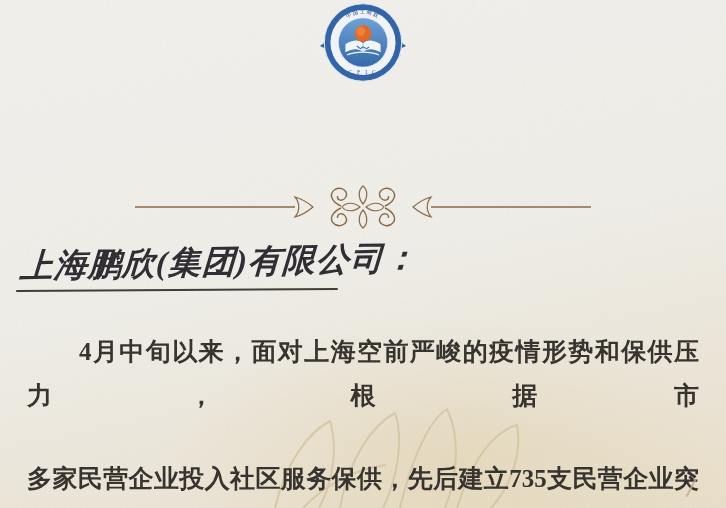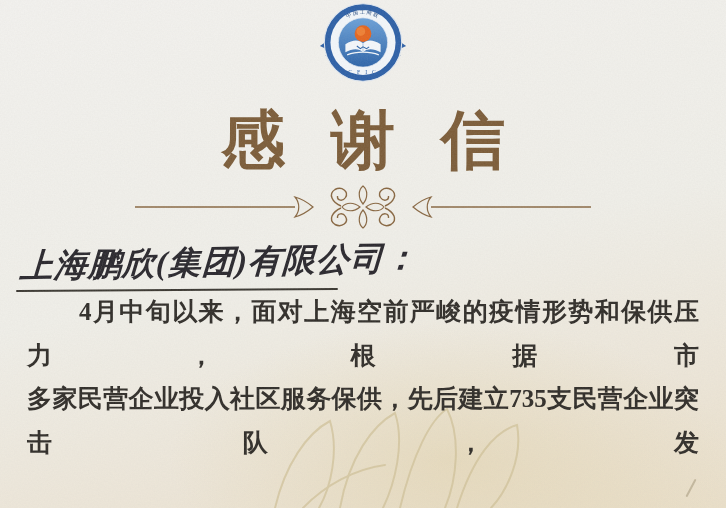--- a/index.html
+++ b/index.html
@@ -21,21 +21,21 @@
   .divider{position:absolute;left:133px;top:185px;}
   .recipient{
     position:absolute;left:20px;top:240px;font-size:33px;font-style:italic;font-weight:600;
     color:#26242a;transform:rotate(-1.2deg) skewX(-4deg);letter-spacing:1px;white-space:nowrap;
   }
   .underline{position:absolute;left:16px;top:289px;width:322px;height:2px;background:#38352f;
     transform:rotate(-0.4deg);border-radius:2px;}
   .body{position:absolute;left:27px;top:290px;width:672px;font-size:25px;line-height:43.5px;
     color:#2d2a26;font-weight:bold;}
   .line{width:100%;}
-  .line.j{text-align:justify;text-align-last:justify;}
+  .line.j{text-align:justify;text-align-last:justify;margin-top:40px;}
   .indent{text-indent:52px;}
   .scratch{position:absolute;left:690px;top:478px;width:2px;height:20px;background:#b9ac91;
     transform:rotate(28deg);border-radius:1px;opacity:.8;}
 </style>
 </head>
 <body>
 
 <div class="page">
 
   <div class="tint"></div>
@@ -69,21 +69,20 @@
     <path d="M30,48 C39,42 46,43 50,47 C54,43 61,42 70,48 L70,57 C61,52 54,53 50,57 C46,53 39,52 30,57 Z" fill="#f4f8fc"></path>
     <path d="M50,47 L50,57" stroke="#9cc0e4" stroke-width="1"></path>
     <path d="M43,50 l4,3 l3,-2 l4,2 l3,-2" stroke="#2a62a8" stroke-width="1.2" fill="none"></path>
     <path d="M32,60 C42,56 58,56 68,60" stroke="#f4f8fc" stroke-width="1.5" fill="none"></path>
     <text font-size="6" fill="#173f78" letter-spacing="1.5" font-family="'Liberation Serif',serif">
       <textPath href="#arcT" startOffset="50%" text-anchor="middle">中国工商联</textPath>
     </text>
     <text x="50" y="81.5" text-anchor="middle" font-size="6.5" fill="#2a5ea6" letter-spacing="2" font-family="'Liberation Serif',serif">C F I C</text>
   </svg>
 
-  <div class="title">感谢信</div>
 
   <svg class="divider" width="460" height="44" viewBox="0 0 460 44" aria-hidden="true">
     <g stroke="#86643e" fill="none" stroke-width="1.5">
       <path d="M2,22 H162"></path>
         <path d="M298,22 H458"></path>
     </g>
     <g id="ornL">
       <path d="M180,22 C174,17 170,14 162,12 C167,18 167,26 162,32 C170,30 174,27 180,22 Z" fill="#efeee8" stroke="#86643e" stroke-width="1.2"></path>
       <path d="M208,21 C199,17 195,9 202,4.5 C209,1 216,6.5 212.5,12.5 C210,16.5 204,16 204.5,11" fill="none" stroke="#86643e" stroke-width="1.4"></path>
       <path d="M208,23 C199,27 195,35 202,39.5 C209,43 216,37.5 212.5,31.5 C210,27.5 204,28 204.5,33" fill="none" stroke="#86643e" stroke-width="1.4"></path>

